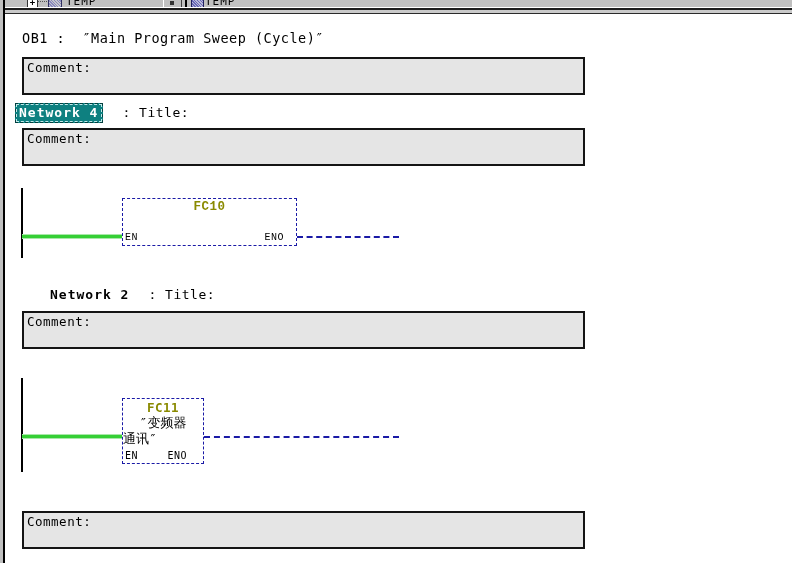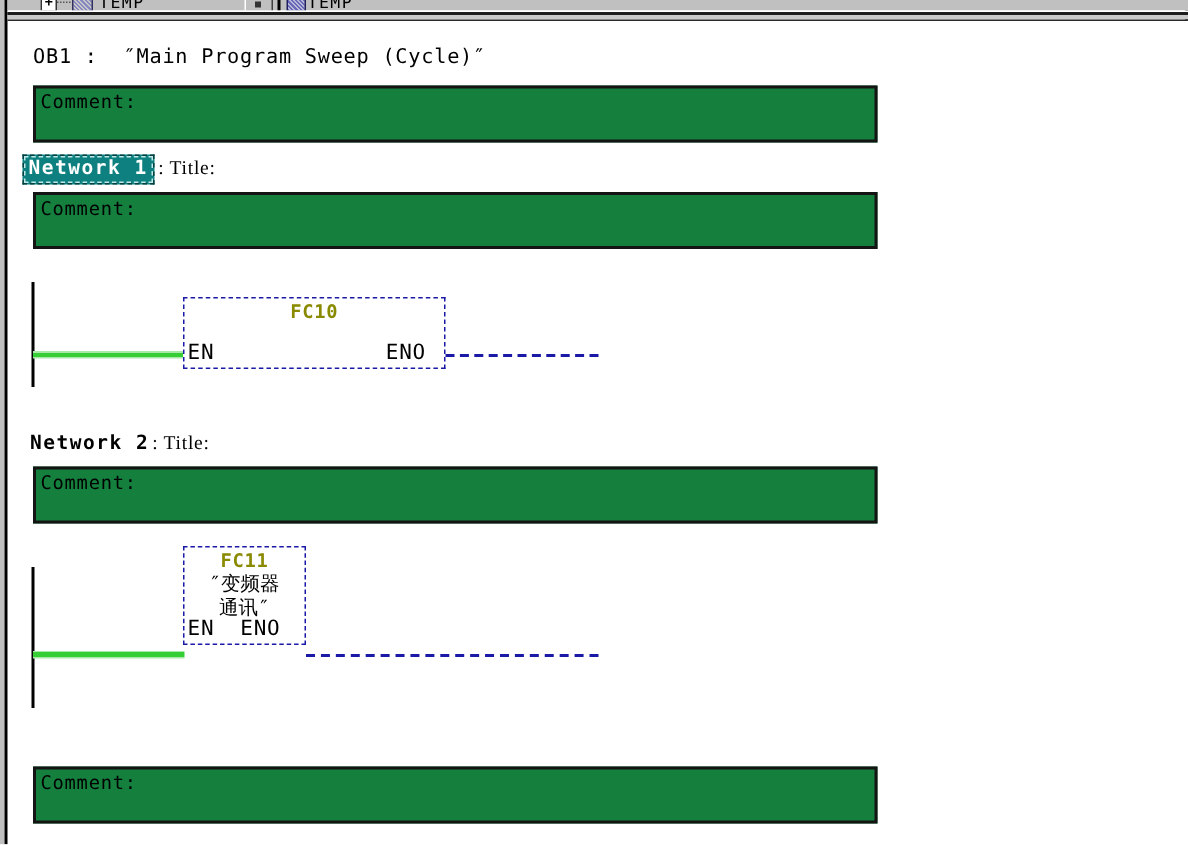--- a/index.html
+++ b/index.html
@@ -26,48 +26,48 @@
   .lbl-left{left:61px;}
   .mini-btn{position:absolute;left:158px;top:-2px;width:17px;height:9px;background:#c0c0c0;
             border-top:1px solid #fff;border-left:1px solid #fff;border-right:1px solid #404040;border-bottom:1px solid #404040;}
   .mini-btn::after{content:"";position:absolute;left:6px;top:2px;width:4px;height:4px;background:#333;}
   .pane-divider{position:absolute;left:180px;top:-3px;width:2px;height:12px;background:#000;}
   .var-icon{position:absolute;left:186px;top:-3px;width:11px;height:9px;border:1px solid #202060;
             background:repeating-linear-gradient(45deg,#6868b8 0 1px,#b8b8d8 1px 2px);}
   .lbl-right{left:200px;}
   
   .ob1-title{position:absolute;left:22px;top:30px;font-size:13.5px;letter-spacing:.5px;white-space:pre;text-align:right;}
-  .comment-box{position:absolute;left:22px;width:563px;height:38px;background:#15803d;
+  .comment-box{position:absolute;left:22px;width:563px;height:38px;background:#e5e5e5;
                border:2px solid #141414;box-sizing:border-box;font-size:12.5px;padding:1px 3px;letter-spacing:.5px;}
   .cb1{top:57px;} .cb2{top:128px;} .cb3{top:311px;} .cb4{top:511px;}
   .net-row{position:absolute;left:20px;font-size:13px;white-space:pre;}
   .nr1{top:103px;} .nr2{top:287px;} .nr3{top:487px;}
-  .net-name{font-weight:bold;letter-spacing:1px;}
+  .net-name{font-weight:bold;letter-spacing:1px;margin-left:30px;}
   .net-sel{display:inline-block;background:#0e8080;color:#fff;font-weight:bold;letter-spacing:1px;
            padding:1px 4px 2px 3px;margin-left:-5px;border:1px dashed #033f3f;outline:1px dashed #bfeaea;outline-offset:-2px;}
-  .net-suffix{margin-left:2px;letter-spacing:.5px;font-family:Liberation Serif, serif;}
+  .net-suffix{margin-left:19px;letter-spacing:.5px;}
   
   .rail{position:absolute;width:2px;background:#000;}
   .rail1{left:21px;top:188px;height:70px;}
   .rail2{left:21px;top:378px;height:94px;}
   .wire-green{position:absolute;height:5px;
       background:linear-gradient(to bottom,#a9e8a9 0 20%,#35cf35 20% 80%,#a9e8a9 80% 100%);}
   .wg1{left:22px;top:234px;width:101px;}
   .wg2{left:22px;top:434px;width:101px;}
   .wire-dash{position:absolute;height:0;border-top:2px dashed #1a1aa6;}
   .wd1{left:297px;top:236px;width:102px;}
   .wd2{left:204px;top:436px;width:195px;}
   .fc-block{position:absolute;border:1px dashed #1a1aa6;background:#fff;box-sizing:border-box;}
-  .fcb1{left:122px;top:198px;width:175px;height:48px;}
-  .fcb2{left:122px;top:364px;width:82px;height:66px;}
+  .fcb1{left:122px;top:198px;width:175px;height:48px;font-family:Liberation Mono, monospace;}
+  .fcb2{left:122px;top:398px;width:82px;height:66px;}
   .fc-label{position:absolute;top:1px;left:0;width:100%;text-align:center;
             font-weight:bold;font-size:12.5px;color:#8a8a00;letter-spacing:.5px;}
   .fc-name1{position:absolute;top:15px;left:0;width:100%;text-align:center;font-size:13px;}
-  .fc-name2{position:absolute;top:31px;left:0;width:100%;text-align:center;font-size:13px;}
-  .pin{position:absolute;bottom:2px;font-size:14px;letter-spacing:.5px;margin-top:44px;}
+  .fc-name2{position:absolute;top:31px;left:0;width:100%;text-align:left;font-size:13px;}
+  .pin{position:absolute;bottom:2px;font-size:10px;letter-spacing:.5px;margin-top:44px;}
   .pin-en{left:2px;}
   .pin-eno1{right:12px;}
   .pin-eno2{right:16px;}
 </style>
 </head>
 <body>
 
 <div id="screen">
 
   <div class="win-left-gray"></div>
@@ -86,21 +86,21 @@
   </div>
   <div class="sep-a"></div>
   <div class="sep-b"></div>
   <div class="sep-c"></div>
   <div class="sep-d"></div>
 
   <div class="ob1-title">OB1 :  ″Main Program Sweep (Cycle)″</div>
 
   <div class="comment-box cb1">Comment:</div>
 
-  <div class="net-row nr1"><span class="net-sel">Network 1</span><span class="net-suffix">: Title:</span></div>
+  <div class="net-row nr1"><span class="net-sel">Network 4</span><span class="net-suffix">: Title:</span></div>
   <div class="comment-box cb2">Comment:</div>
 
   <div class="rail rail1"></div>
   <div class="wire-green wg1"></div>
   <div class="fc-block fcb1">
     <div class="fc-label">FC10</div>
     <span class="pin pin-en">EN</span>
     <span class="pin pin-eno1">ENO</span>
   </div>
   <div class="wire-dash wd1"></div>

